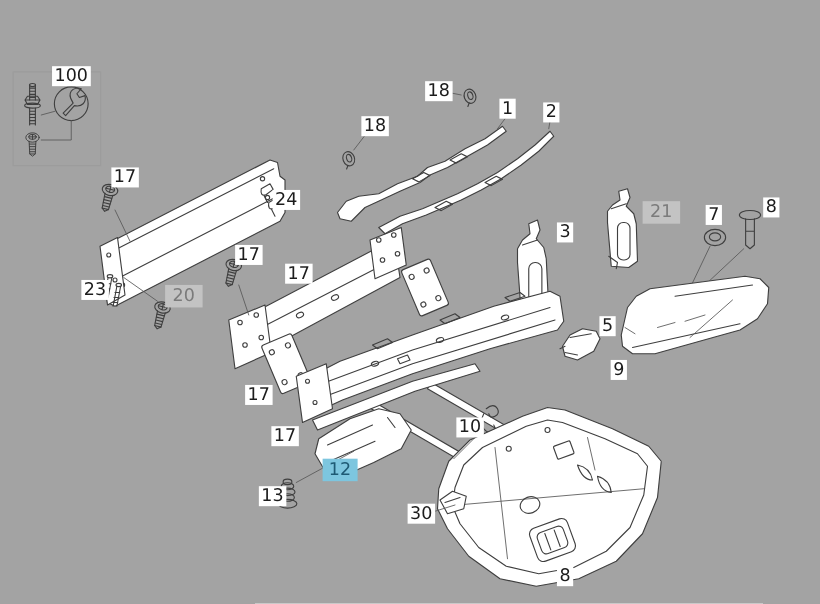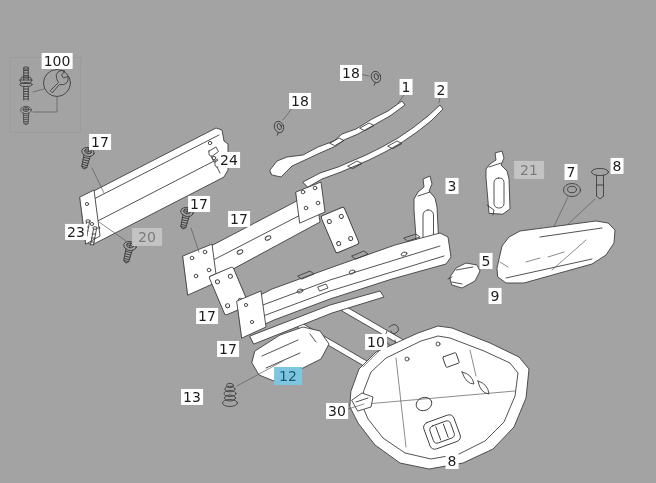--- a/index.html
+++ b/index.html
@@ -6,21 +6,21 @@
   #stage{position:relative;width:656px;height:483px;background:#a3a3a3;overflow:hidden;
          font-family:"DejaVu Sans","Liberation Sans",sans-serif;}
   #art{position:absolute;left:0;top:0;}
   #art *{stroke:#3f3f3f;stroke-width:.9;fill:none;stroke-linejoin:round;stroke-linecap:round;}
   #art .wfill{fill:#ffffff;}
   #art .thin{stroke-width:.7;stroke:#5a5a5a;}
   #art .boxline{stroke:#9c9c9c;stroke-width:1;}
   .callout{position:absolute;transform:translate(-50%,-50%);font-size:14px;line-height:1.15;
            color:#1c1c1c;background:#fff;padding:0 2px;white-space:nowrap;z-index:5;}
   .callout.gray{background:#c3c3c3;color:#7b7b7b;padding:1px 6px;}
-  .callout.teal{background:#7dc6df;color:#1e5a74;padding:1px 5px;margin-left:16px;}
+  .callout.teal{background:#7dc6df;color:#1e5a74;padding:1px 5px;}
 </style>
 </head>
 <body>
 
 <div id="stage">
 
 <svg id="art" width="656" height="483" viewBox="0 0 656 483">
   <defs>
     <g id="scr">
       <ellipse cx="0" cy="0" rx="6.3" ry="4.4"></ellipse>
@@ -259,18 +259,18 @@
   <span class="callout" style="left:351px;top:73px">18</span>
   <span class="callout" style="left:406px;top:87px">1</span>
   <span class="callout" style="left:441px;top:90px">2</span>
   <span class="callout" style="left:452px;top:186px">3</span>
   <span class="callout gray" style="left:529px;top:170px">21</span>
   <span class="callout" style="left:571px;top:172px">7</span>
   <span class="callout" style="left:617px;top:166px">8</span>
   <span class="callout" style="left:486px;top:261px">5</span>
   <span class="callout" style="left:495px;top:296px">9</span>
   <span class="callout" style="left:228px;top:349px">17</span>
-  <span class="callout" style="left:192px;top:397px">13</span>
+  <span class="callout" style="left:218px;top:397px">13</span>
   <span class="callout teal" style="left:272px;top:376px">12</span>
   <span class="callout" style="left:376px;top:342px">10</span>
   <span class="callout" style="left:337px;top:411px">30</span>
   <span class="callout" style="left:452px;top:461px">8</span>
 </div>
 
 </body></html>

